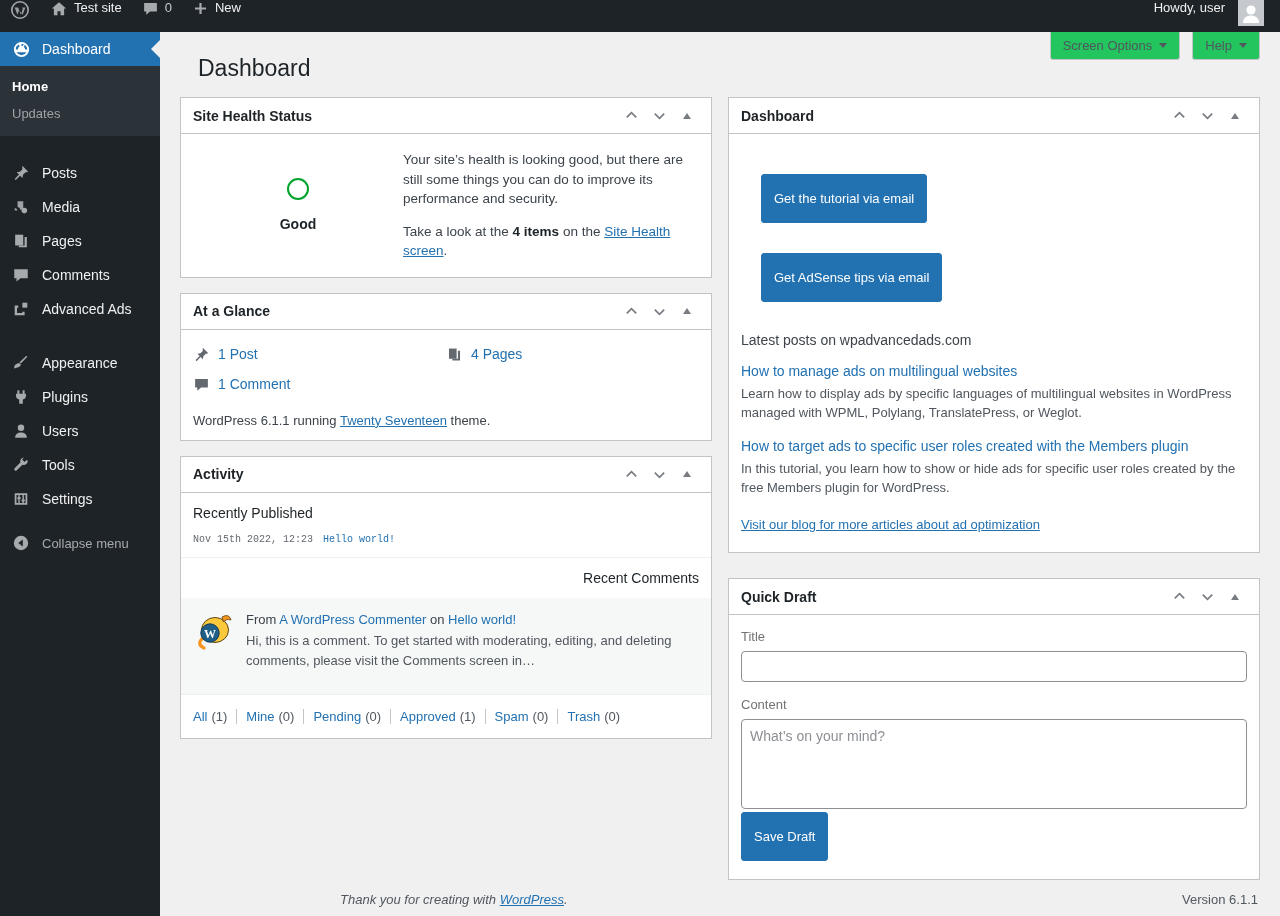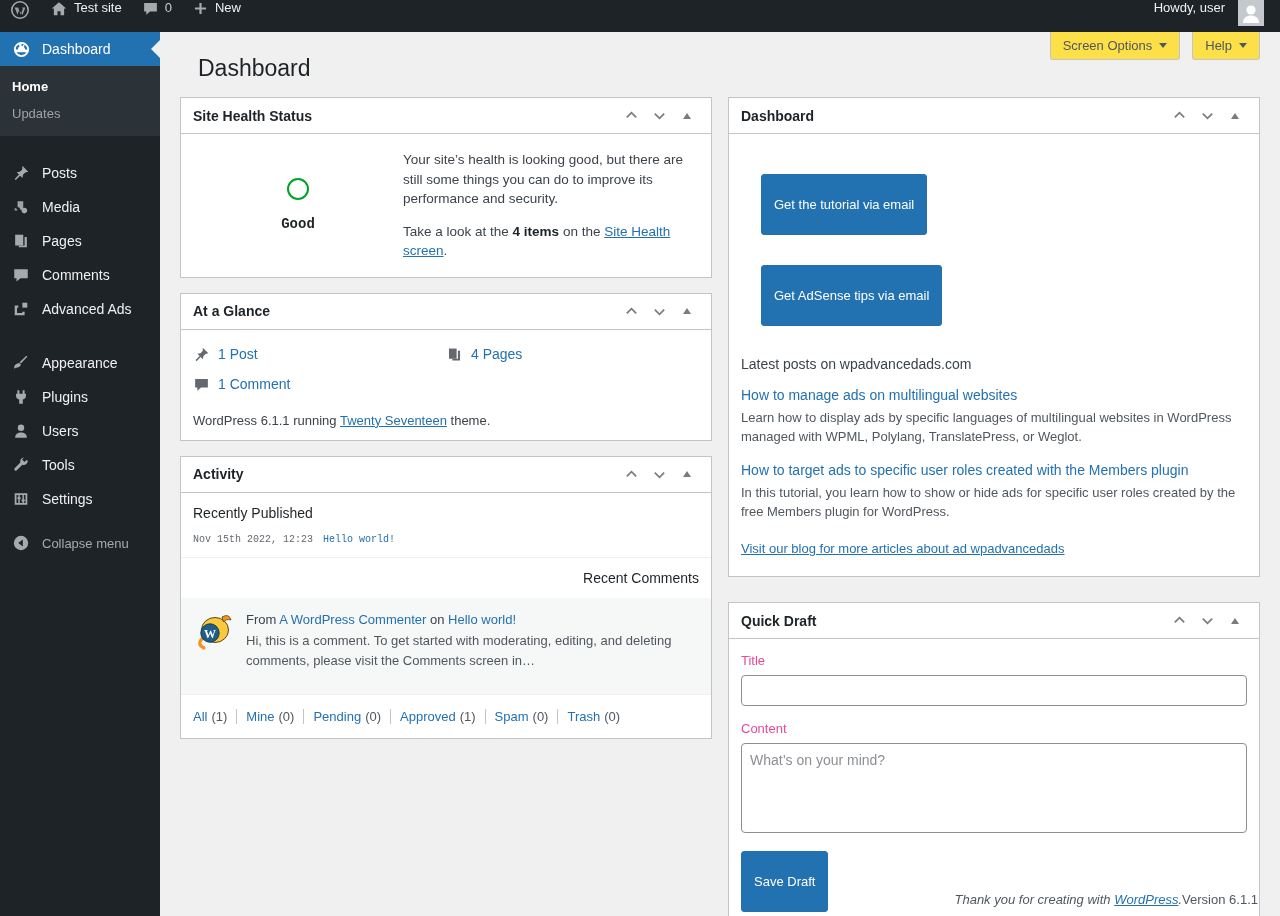--- a/index.html
+++ b/index.html
@@ -51,21 +51,21 @@
   .submenu-item.current { color: #fff; font-weight: bold; }
   .menu-sep { height: 20px; }
   .collapse-item { color: #a7aaad; font-size: 13px; margin-top: 10px; }
 
   
   #content { position: absolute; top: 32px; left: 160px; right: 0; bottom: 0; }
   #screen-meta {
     position: absolute; top: 0; right: 20px; display: flex; gap: 12px;
   }
   .meta-tab {
-    background: #fde047; border: 1px solid #c3c4c7; border-top: none;
+    background: #22c55e; border: 1px solid #c3c4c7; border-top: none;
     border-radius: 0 0 3px 3px; height: 28px; padding: 0 12px;
     display: flex; align-items: center; gap: 7px;
     color: #50575e; font-size: 13px; cursor: pointer;
   }
   .tri-down { width: 0; height: 0; border-left: 4px solid transparent; border-right: 4px solid transparent; border-top: 5px solid #50575e; }
   h1.page-title { font-size: 23px; font-weight: 400; color: #1d2327; padding: 21px 20px 0 38px; line-height: 30px; }
 
   .columns { display: flex; gap: 16px; padding: 14px 20px 0 20px; align-items: flex-start; }
   .col { flex: 1; min-width: 0; }
 
@@ -76,21 +76,21 @@
     height: 36px; padding: 0 12px; border-bottom: 1px solid #c3c4c7; cursor: move;
   }
   .postbox-title { font-size: 14px; font-weight: 600; color: #1d2327; }
   .handle-actions { display: flex; align-items: center; gap: 4px; color: #787c82; }
   .handle-btn { width: 24px; height: 24px; display: flex; align-items: center; justify-content: center; cursor: pointer; }
   .tri-up-small { width: 0; height: 0; border-left: 4px solid transparent; border-right: 4px solid transparent; border-bottom: 6px solid #787c82; }
   .postbox-body { padding: 12px; }
 
   
   .sh-body { display: flex; padding: 16px 12px; }
-  .sh-status { width: 210px; display: flex; flex-direction: column; align-items: center; justify-content: center; gap: 16px; font-family: Liberation Mono, monospace; }
+  .sh-status { width: 210px; display: flex; flex-direction: column; align-items: center; justify-content: center; gap: 16px; }
   .sh-circle { width: 22px; height: 22px; border: 2.5px solid #00a32a; border-radius: 50%; }
   .sh-label { font-weight: 600; color: #1d2327; font-size: 14px; }
   .sh-text { flex: 1; font-size: 13.5px; line-height: 1.45; color: #3c434a; padding-right: 4px; }
   .sh-text p + p { margin-top: 13px; }
   .link { color: #2271b1; cursor: pointer; }
   .link.u { text-decoration: underline; }
   strong { color: #1d2327; }
 
   
   .glance-grid { display: grid; grid-template-columns: 1fr 1fr; row-gap: 13px; padding: 4px 0 2px; }
@@ -112,48 +112,48 @@
   .comment-excerpt { color: #50575e; }
   .filter-row { padding: 14px 12px; font-size: 13px; color: #50575e; border-top: 1px solid #f0f0f1; display: flex; flex-wrap: wrap; }
   .filter { display: inline-flex; gap: 4px; align-items: center; }
   .filter + .filter { border-left: 1px solid #c3c4c7; margin-left: 9px; padding-left: 9px; }
 
   
   .ads-body { padding: 14px 12px 20px; font-size: 13px; }
   .ads-line { color: #3c434a; margin-top: 2px; }
   .btn-primary {
     display: inline-block; background: #2271b1; color: #fff; border: 1px solid #2271b1;
-    border-radius: 3px; font-size: 13px; padding: 22px 12px; cursor: pointer;
+    border-radius: 3px; font-size: 13px; padding: 16px 12px; cursor: pointer;
     font-family: "Liberation Sans", sans-serif;
   }
   .ads-btn { margin: 26px 0 0 20px; }
   .ads-heading { margin-top: 30px; color: #3c434a; font-size: 14px; }
   .rss-title { display: block; margin-top: 15px; font-size: 14px; }
   .rss-excerpt { margin-top: 6px; color: #50575e; line-height: 1.45; }
   .ads-blog-link { display: inline-block; margin-top: 20px; }
 
   
   .qd-body { padding: 14px 12px 18px; }
-  .qd-label { display: block; color: #ec4899; font-size: 13px; margin-bottom: 7px; }
+  .qd-label { display: block; color: #737373; font-size: 13px; margin-bottom: 7px; }
   .qd-input {
     width: 100%; height: 31px; border: 1px solid #8c8f94; border-radius: 4px;
     padding: 0 8px; font-size: 14px; font-family: "Liberation Sans", sans-serif; color: #2c3338; background: #fff;
   }
   .qd-textarea {
     width: 100%; height: 90px; border: 1px solid #8c8f94; border-radius: 4px;
     padding: 8px; font-size: 14px; font-family: "Liberation Sans", sans-serif; color: #2c3338; resize: none; background: #fff;
   }
   .qd-textarea::placeholder, .qd-input::placeholder { color: #8c8f94; opacity: 1; }
   .qd-row2 { margin-top: 15px; }
-  .qd-save { margin-top: 15px; }
+  .qd-save { }
 
   
   #footer {
     position: absolute; left: 180px; right: 22px; bottom: 9px;
-    display: flex; justify-content: flex-end; align-items: center;
+    display: flex; justify-content: space-between; align-items: center;
     color: #50575e; font-size: 13px;
   }
   .footer-thanks { font-style: italic; }
   .footer-thanks .link { font-style: italic; }
 </style>
 </head>
 <body>
 
 <div id="adminbar">
   <div class="ab-left">
@@ -534,21 +534,21 @@
             <button class="btn-primary ads-btn">Get the tutorial via email</button>
           </div>
           <div>
             <button class="btn-primary ads-btn" style="margin-top:30px">Get AdSense tips via email</button>
           </div>
           <div class="ads-heading">Latest posts on wpadvancedads.com</div>
           <a class="link rss-title">How to manage ads on multilingual websites</a>
           <div class="rss-excerpt">Learn how to display ads by specific languages of multilingual websites in WordPress managed with WPML, Polylang, TranslatePress, or Weglot.</div>
           <a class="link rss-title">How to target ads to specific user roles created with the Members plugin</a>
           <div class="rss-excerpt">In this tutorial, you learn how to show or hide ads for specific user roles created by the free Members plugin for WordPress.</div>
-          <a class="link u ads-blog-link">Visit our blog for more articles about ad wpadvancedads</a>
+          <a class="link u ads-blog-link">Visit our blog for more articles about ad optimization</a>
         </div>
       </div>
 
       <div class="postbox" style="margin-top:25px">
         <div class="postbox-header">
           <span class="postbox-title">Quick Draft</span>
           <span class="handle-actions">
             <span class="handle-btn">
                 <svg width="15" height="15" viewBox="0 0 16 16" fill="none" stroke="#787c82" stroke-width="1.8">
                   <path d="M3 10 L8 5 L13 10"></path>

